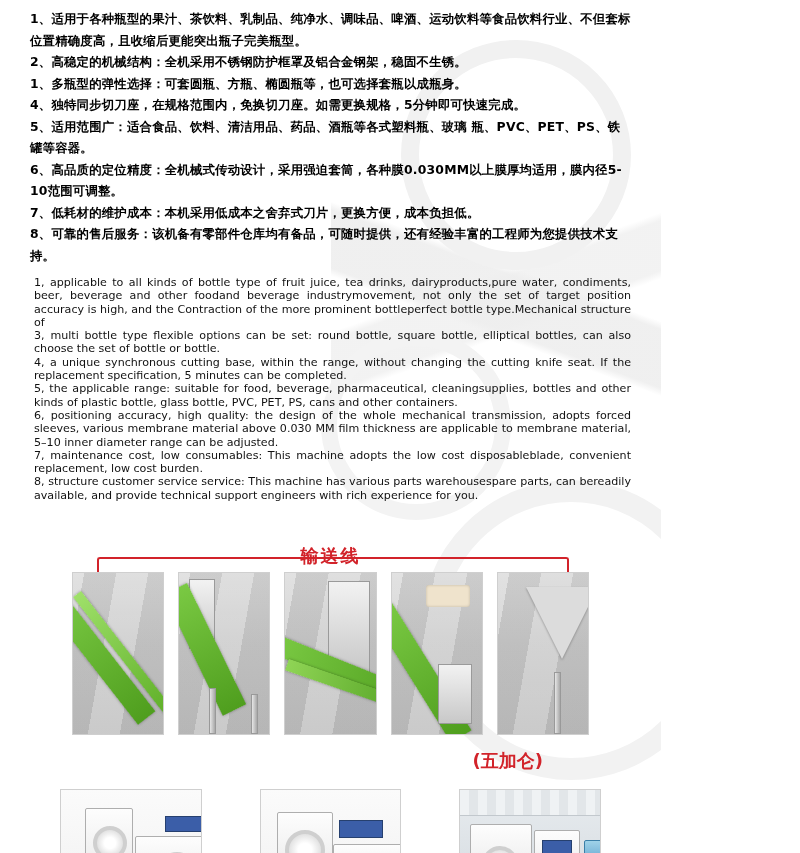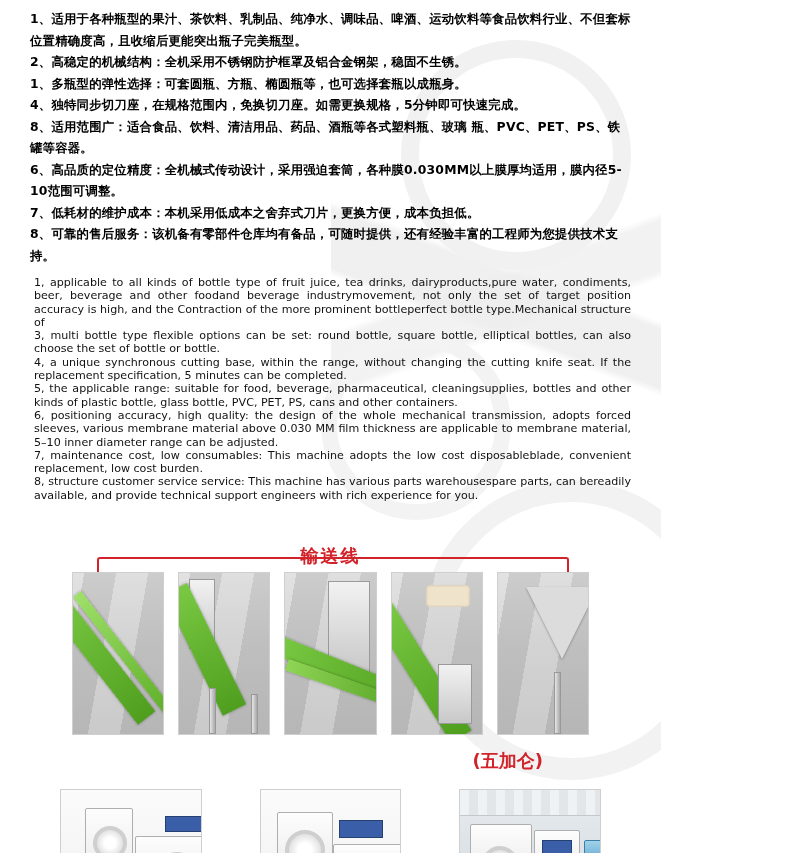--- a/index.html
+++ b/index.html
@@ -312,21 +312,21 @@
   <div class="wm wm-circle2"></div>
   <div class="wm wm-arc"></div>
 
   <div class="content">
 
     <div class="cn-block">
       <div class="cn-line">1、适用于各种瓶型的果汁、茶饮料、乳制品、纯净水、调味品、啤酒、运动饮料等食品饮料行业、不但套标位置精确度高，且收缩后更能突出瓶子完美瓶型。</div>
       <div class="cn-line">2、高稳定的机械结构：全机采用不锈钢防护框罩及铝合金钢架，稳固不生锈。</div>
       <div class="cn-line">1、多瓶型的弹性选择：可套圆瓶、方瓶、椭圆瓶等，也可选择套瓶以成瓶身。</div>
       <div class="cn-line">4、独特同步切刀座，在规格范围内，免换切刀座。如需更换规格，5分钟即可快速完成。</div>
-      <div class="cn-line">8、适用范围广：适合食品、饮料、清洁用品、药品、酒瓶等各式塑料瓶、玻璃 瓶、PVC、PET、PS、铁罐等容器。</div>
+      <div class="cn-line">5、适用范围广：适合食品、饮料、清洁用品、药品、酒瓶等各式塑料瓶、玻璃 瓶、PVC、PET、PS、铁罐等容器。</div>
       <div class="cn-line">6、高品质的定位精度：全机械式传动设计，采用强迫套筒，各种膜0.030MM以上膜厚均适用，膜内径5-10范围可调整。</div>
       <div class="cn-line">7、低耗材的维护成本：本机采用低成本之舍弃式刀片，更换方便，成本负担低。</div>
       <div class="cn-line">8、可靠的售后服务：该机备有零部件仓库均有备品，可随时提供，还有经验丰富的工程师为您提供技术支持。</div>
     </div>
 
     <div class="en-block">
       <div class="en-line">1, applicable to all kinds of bottle type of fruit juice, tea drinks, dairyproducts,pure water, condiments, beer, beverage and other foodand beverage industrymovement, not only the set of target position accuracy is high, and the Contraction of the more prominent bottleperfect bottle type.Mechanical structure of</div>
       <div class="en-line">3, multi bottle type flexible options can be set: round bottle, square bottle, elliptical bottles, can also choose the set of bottle or bottle.</div>
       <div class="en-line">4, a unique synchronous cutting base, within the range, without changing the cutting knife seat. If the replacement specification, 5 minutes can be completed.</div>
       <div class="en-line">5, the applicable range:  suitable for food, beverage, pharmaceutical, cleaningsupplies, bottles and other kinds of plastic bottle, glass bottle, PVC, PET, PS,  cans and other containers.</div>

